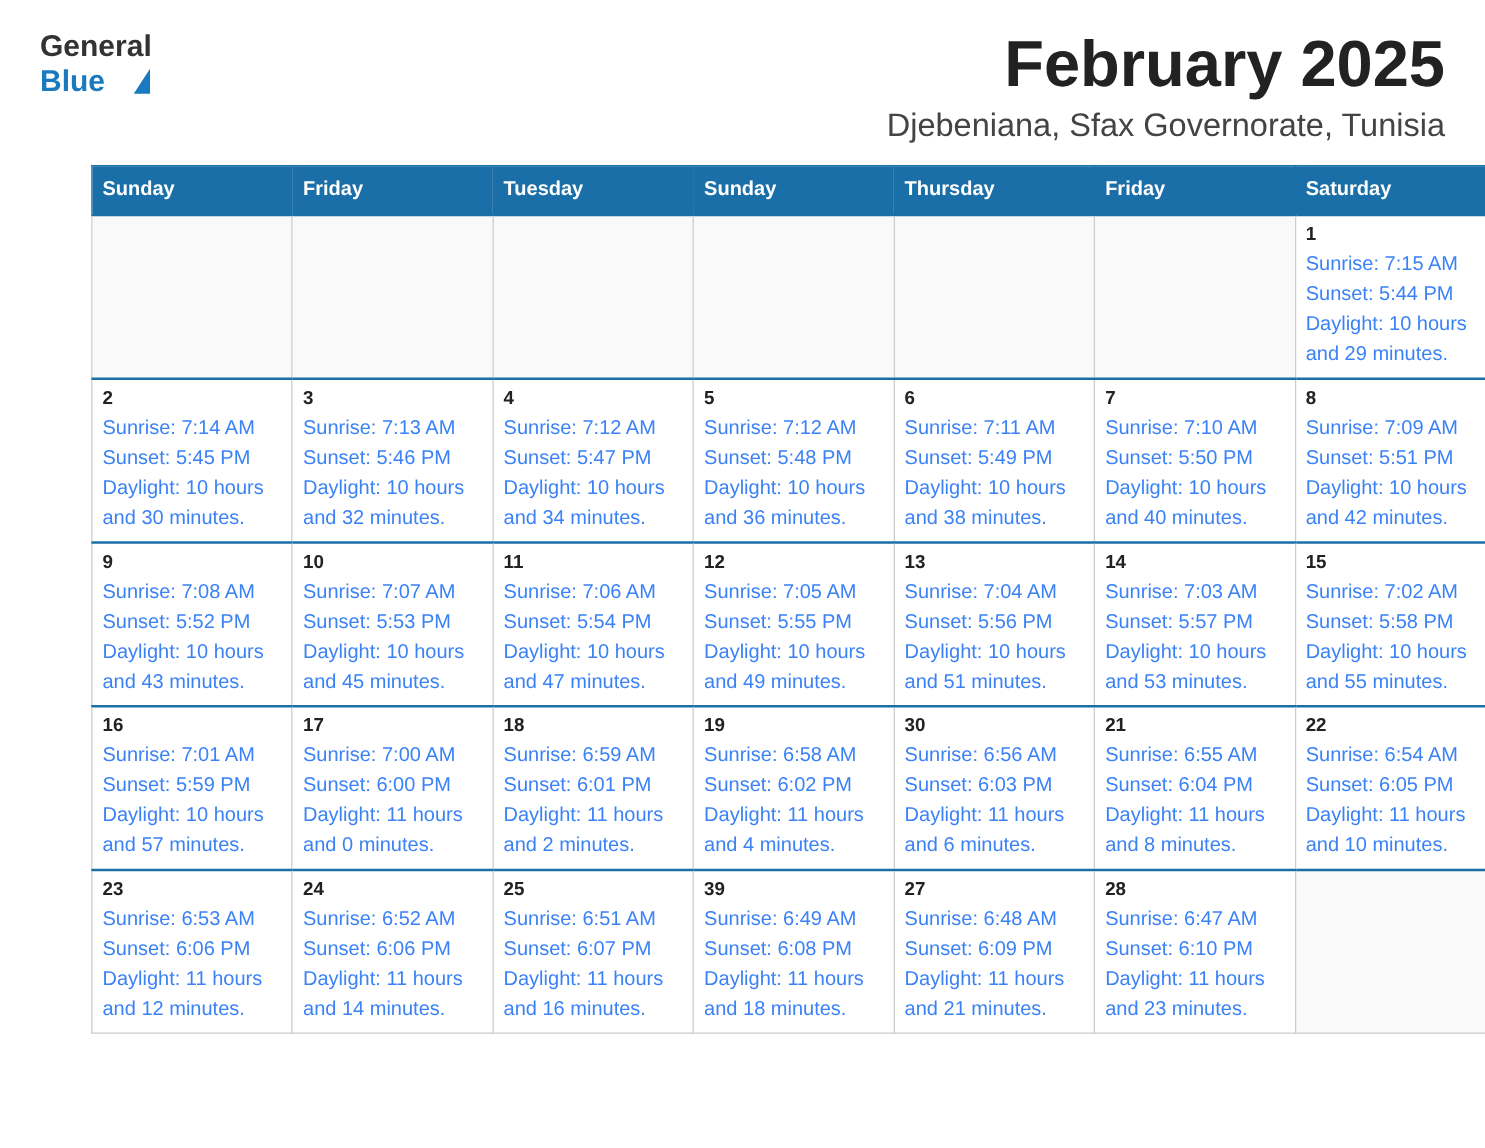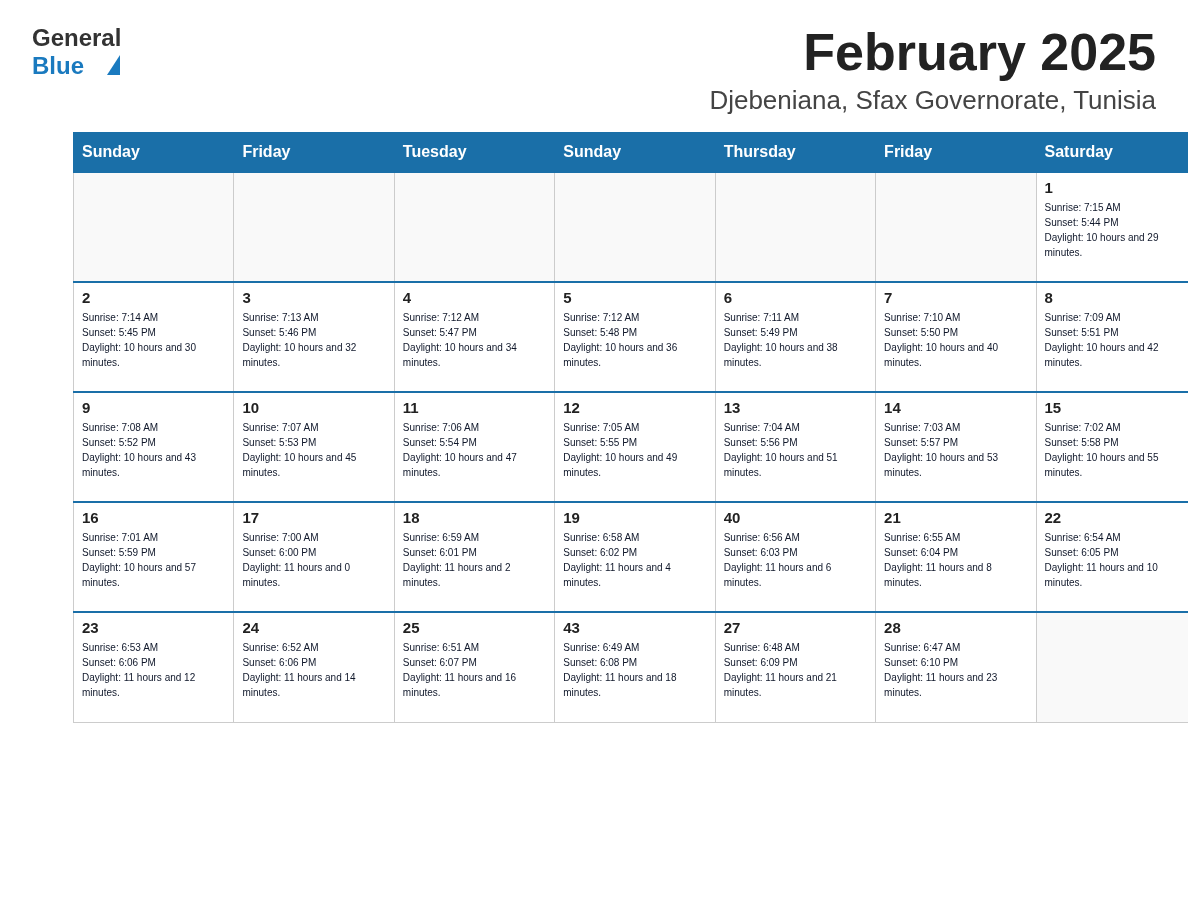--- a/index.html
+++ b/index.html
@@ -61,22 +61,22 @@
       border-top: 2px solid #1a6fa8;
     }
     .day-number {
       font-size: 15px;
       font-weight: bold;
       color: #222;
       display: block;
       margin-bottom: 4px;
     }
     .day-info {
-      font-size: 10px;
-      color: #0f172a;
+      font-size: 16px;
+      color: #3b82f6;
       line-height: 1.5;
     }
     .empty-cell {
       background: #f9f9f9;
     }
     .logo-wrapper {
       display: flex;
       align-items: flex-start;
     }
     .logo-text-wrapper {
@@ -224,21 +224,21 @@
         </td>
         <td>
           <span class="day-number">18</span>
           <div class="day-info">Sunrise: 6:59 AM<br>Sunset: 6:01 PM<br>Daylight: 11 hours and 2 minutes.</div>
         </td>
         <td>
           <span class="day-number">19</span>
           <div class="day-info">Sunrise: 6:58 AM<br>Sunset: 6:02 PM<br>Daylight: 11 hours and 4 minutes.</div>
         </td>
         <td>
-          <span class="day-number">40</span>
+          <span class="day-number">30</span>
           <div class="day-info">Sunrise: 6:56 AM<br>Sunset: 6:03 PM<br>Daylight: 11 hours and 6 minutes.</div>
         </td>
         <td>
           <span class="day-number">21</span>
           <div class="day-info">Sunrise: 6:55 AM<br>Sunset: 6:04 PM<br>Daylight: 11 hours and 8 minutes.</div>
         </td>
         <td>
           <span class="day-number">22</span>
           <div class="day-info">Sunrise: 6:54 AM<br>Sunset: 6:05 PM<br>Daylight: 11 hours and 10 minutes.</div>
         </td>
@@ -250,21 +250,21 @@
         </td>
         <td>
           <span class="day-number">24</span>
           <div class="day-info">Sunrise: 6:52 AM<br>Sunset: 6:06 PM<br>Daylight: 11 hours and 14 minutes.</div>
         </td>
         <td>
           <span class="day-number">25</span>
           <div class="day-info">Sunrise: 6:51 AM<br>Sunset: 6:07 PM<br>Daylight: 11 hours and 16 minutes.</div>
         </td>
         <td>
-          <span class="day-number">43</span>
+          <span class="day-number">39</span>
           <div class="day-info">Sunrise: 6:49 AM<br>Sunset: 6:08 PM<br>Daylight: 11 hours and 18 minutes.</div>
         </td>
         <td>
           <span class="day-number">27</span>
           <div class="day-info">Sunrise: 6:48 AM<br>Sunset: 6:09 PM<br>Daylight: 11 hours and 21 minutes.</div>
         </td>
         <td>
           <span class="day-number">28</span>
           <div class="day-info">Sunrise: 6:47 AM<br>Sunset: 6:10 PM<br>Daylight: 11 hours and 23 minutes.</div>
         </td>

